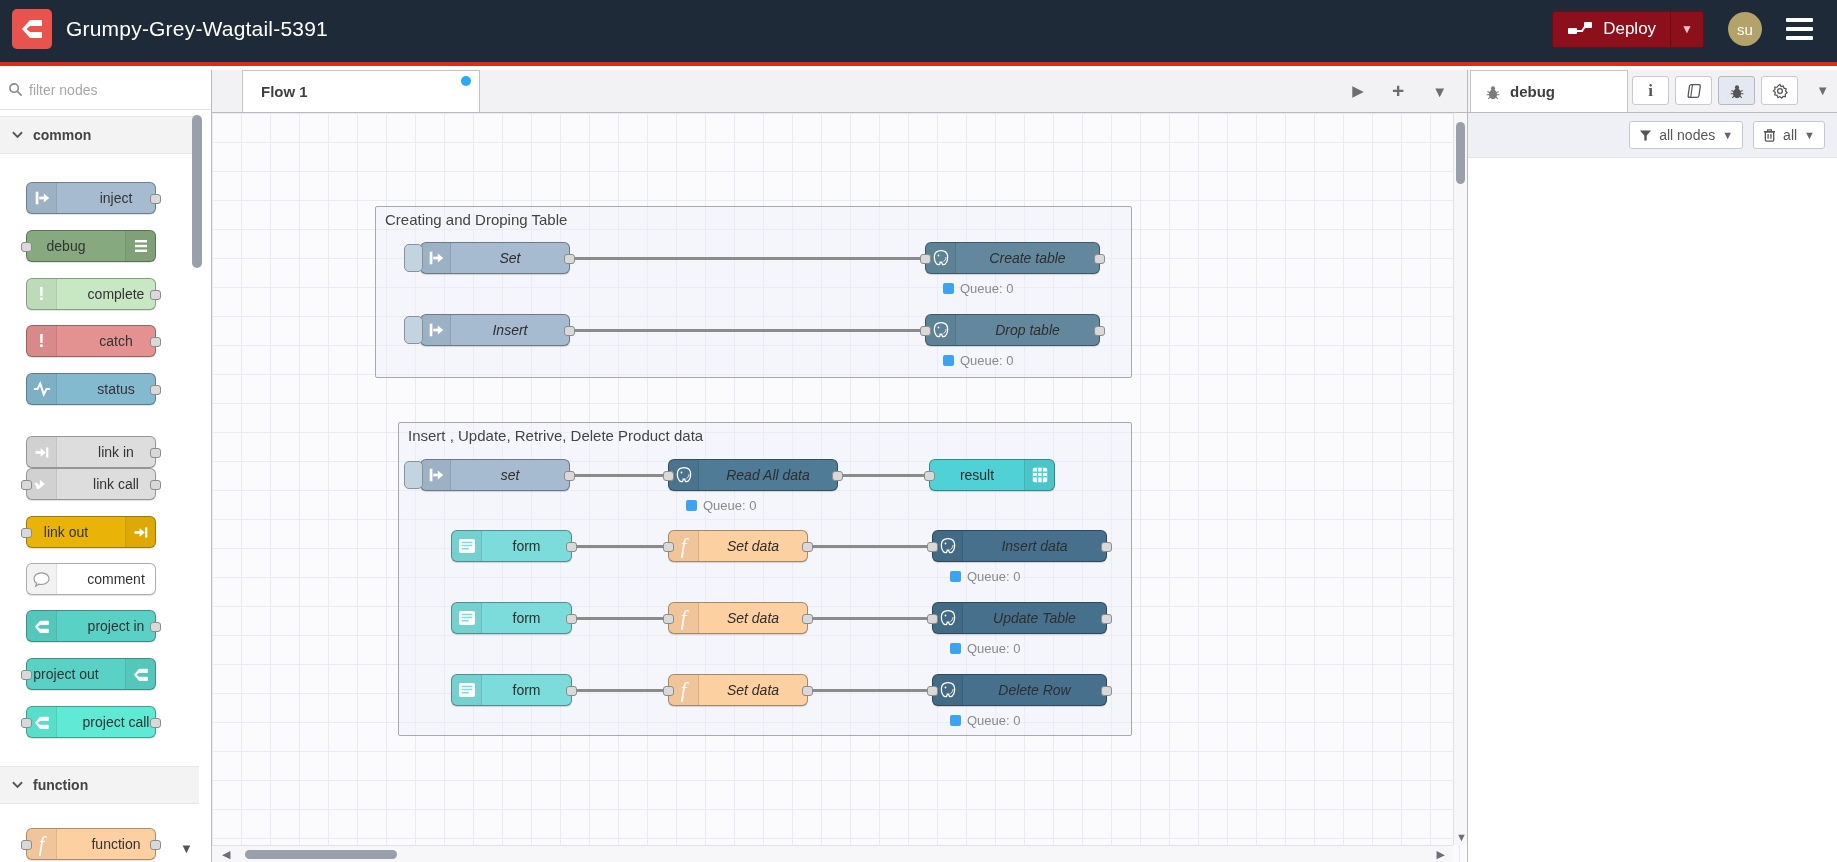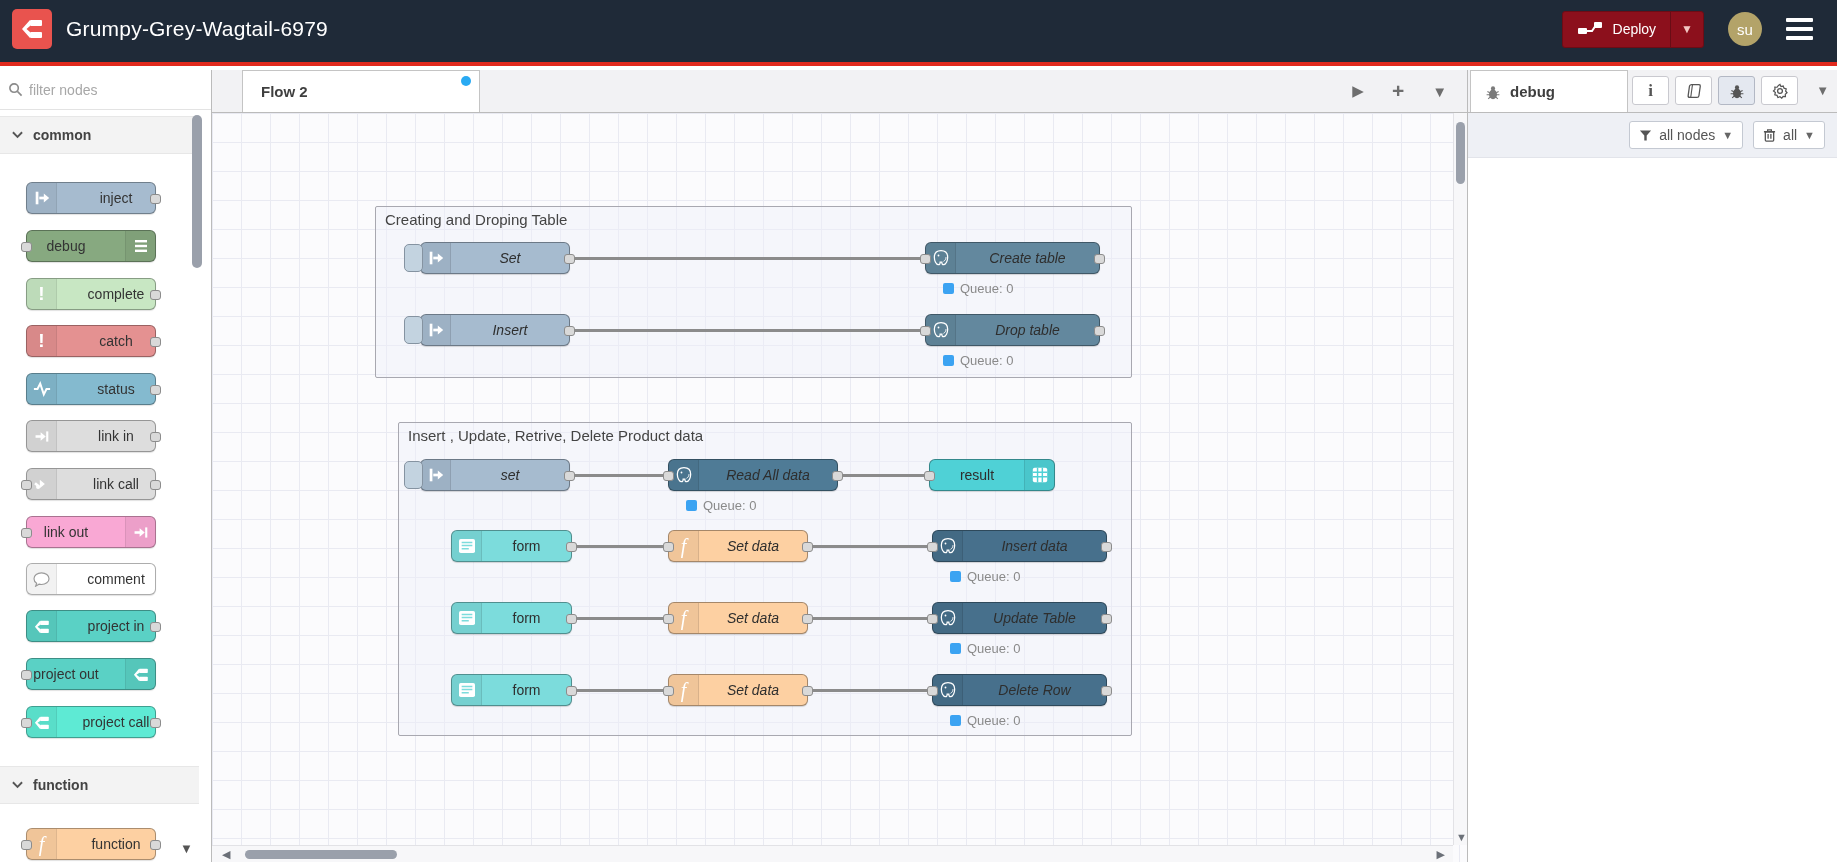--- a/index.html
+++ b/index.html
@@ -7,21 +7,21 @@
   .app { position:relative; width:1837px; height:862px; }
 
   
   .header { position:absolute; top:0; left:0; width:100%; height:66px; background:#1f2a38;
             border-bottom:4px solid #e1291d; display:flex; align-items:center; padding:0 0 4px 12px; }
   .logo { width:40px; height:40px; background:#e9534e; border-radius:5px; display:flex; align-items:center; justify-content:center; }
   .header-title { color:#fff; font-size:21px; margin-left:14px; letter-spacing:.2px; }
   .header-right { margin-left:auto; display:flex; align-items:center; gap:24px; padding-right:24px; }
   .deploy-btn { background:#8C101C; border:1px solid #6d0c15; border-radius:3px; height:37px; display:flex; align-items:center; color:#fff; cursor:pointer; }
   .deploy-main { display:flex; align-items:center; gap:10px; padding:0 14px; }
-  .deploy-label { font-size:14px; color:#fff; }
+  .deploy-label { font-size:17px; color:#fff; }
   .deploy-caret { padding:0 10px; border-left:1px solid rgba(0,0,0,.25); height:100%; display:flex; align-items:center; color:#f4c7c3; font-size:12px; }
   .avatar { width:34px; height:34px; border-radius:50%; background:#b3a369; color:#fff; font-size:15px; display:flex; align-items:center; justify-content:center; }
   .hamburger { display:flex; flex-direction:column; gap:5px; cursor:pointer; }
   .hamburger span { width:27px; height:4px; background:#fff; border-radius:1px; }
 
   
   .main { position:absolute; top:70px; left:0; right:0; bottom:0; display:flex; }
 
   
   .palette { position:relative; width:212px; height:100%; background:#fff; border-right:1px solid #bbbbbb; flex:0 0 212px; }
@@ -97,21 +97,21 @@
 <div class="app">
 
   <div class="header">
     <div class="logo">
       <svg width="26" height="26" viewBox="0 0 26 26">
         <rect x="11" y="4" width="12" height="6" rx="1" fill="#fff"></rect>
         <rect x="11" y="16" width="12" height="6" rx="1" fill="#fff"></rect>
         <polygon points="11,4 3,13 11,22 11,16 7.5,13 11,10" fill="#fff"></polygon>
       </svg>
     </div>
-    <div class="header-title">Grumpy-Grey-Wagtail-6979</div>
+    <div class="header-title">Grumpy-Grey-Wagtail-5391</div>
     <div class="header-right">
       <div class="deploy-btn">
         <div class="deploy-main">
           <svg width="26" height="17" viewBox="0 0 26 17">
             <rect x="1" y="7" width="9" height="6" rx="1" fill="#fff"></rect>
             <path d="M10 10h5l4-6" stroke="#fff" stroke-width="2" fill="none"></path>
             <rect x="17" y="1" width="8" height="6" rx="1" fill="#fff"></rect>
           </svg>
           <span class="deploy-label">Deploy</span>
         </div>
@@ -187,21 +187,21 @@
       <div class="pnode" style="top:303px;background:#84bacf;">
         <div class="pnode-icon il">
           <svg width="18" height="16" viewBox="0 0 20 16">
               <path d="M1 8h4l3-6 4 12 3-6h4" stroke="#fff" stroke-width="2.2" fill="none"></path>
             </svg>
         </div>
         <div class="pnode-label">status</div>
         <div class="port pr"></div>
       </div>
 
-      <div class="pnode" style="top:350px;background:#dddddd;">
+      <div class="pnode" style="top:366px;background:#dddddd;">
         <div class="pnode-icon il">
           <svg width="17" height="17" viewBox="0 0 20 20">
               <rect x="3" y="8.5" width="7" height="3" fill="#fff"></rect>
               <polygon points="9,5 15,10 9,15" fill="#fff"></polygon>
               <rect x="15.5" y="4" width="2.5" height="12" fill="#fff"></rect>
             </svg>
         </div>
         <div class="pnode-label">link in</div>
         <div class="port pr"></div>
       </div>
@@ -212,21 +212,21 @@
               <rect x="2" y="9" width="6" height="3" fill="#fff" transform="rotate(40 5 10)"></rect>
               <polygon points="8,4.5 14,9.5 8,14.5" fill="#fff"></polygon>
               <circle cx="6" cy="13" r="2.4" fill="#fff"></circle>
             </svg>
         </div>
         <div class="pnode-label">link call</div>
         <div class="port pl"></div>
         <div class="port pr"></div>
       </div>
 
-      <div class="pnode" style="top:446px;background:#f9a8d4;">
+      <div class="pnode" style="top:446px;background:#eab308;">
         <div class="pnode-label">link out</div>
         <div class="pnode-icon ir">
           <svg width="17" height="17" viewBox="0 0 20 20">
               <rect x="3" y="8.5" width="7" height="3" fill="#fff"></rect>
               <polygon points="9,5 15,10 9,15" fill="#fff"></polygon>
               <rect x="15.5" y="4" width="2.5" height="12" fill="#fff"></rect>
             </svg>
         </div>
         <div class="port pl"></div>
       </div>
@@ -293,21 +293,21 @@
         <div class="port pr"></div>
       </div>
 
       <div class="pal-scroll-thumb"></div>
       <div class="pal-scroll-down">▼</div>
     </div>
 
     <div class="workspace">
       <div class="tabbar">
         <div class="flow-tab">
-          <span>Flow 2</span>
+          <span>Flow 1</span>
           <span class="tab-dot"></span>
         </div>
         <div class="tab-controls">
           <span class="tc">▶</span>
           <span class="tc plus">+</span>
           <span class="tc">▼</span>
         </div>
       </div>
 
       <div class="canvas">

